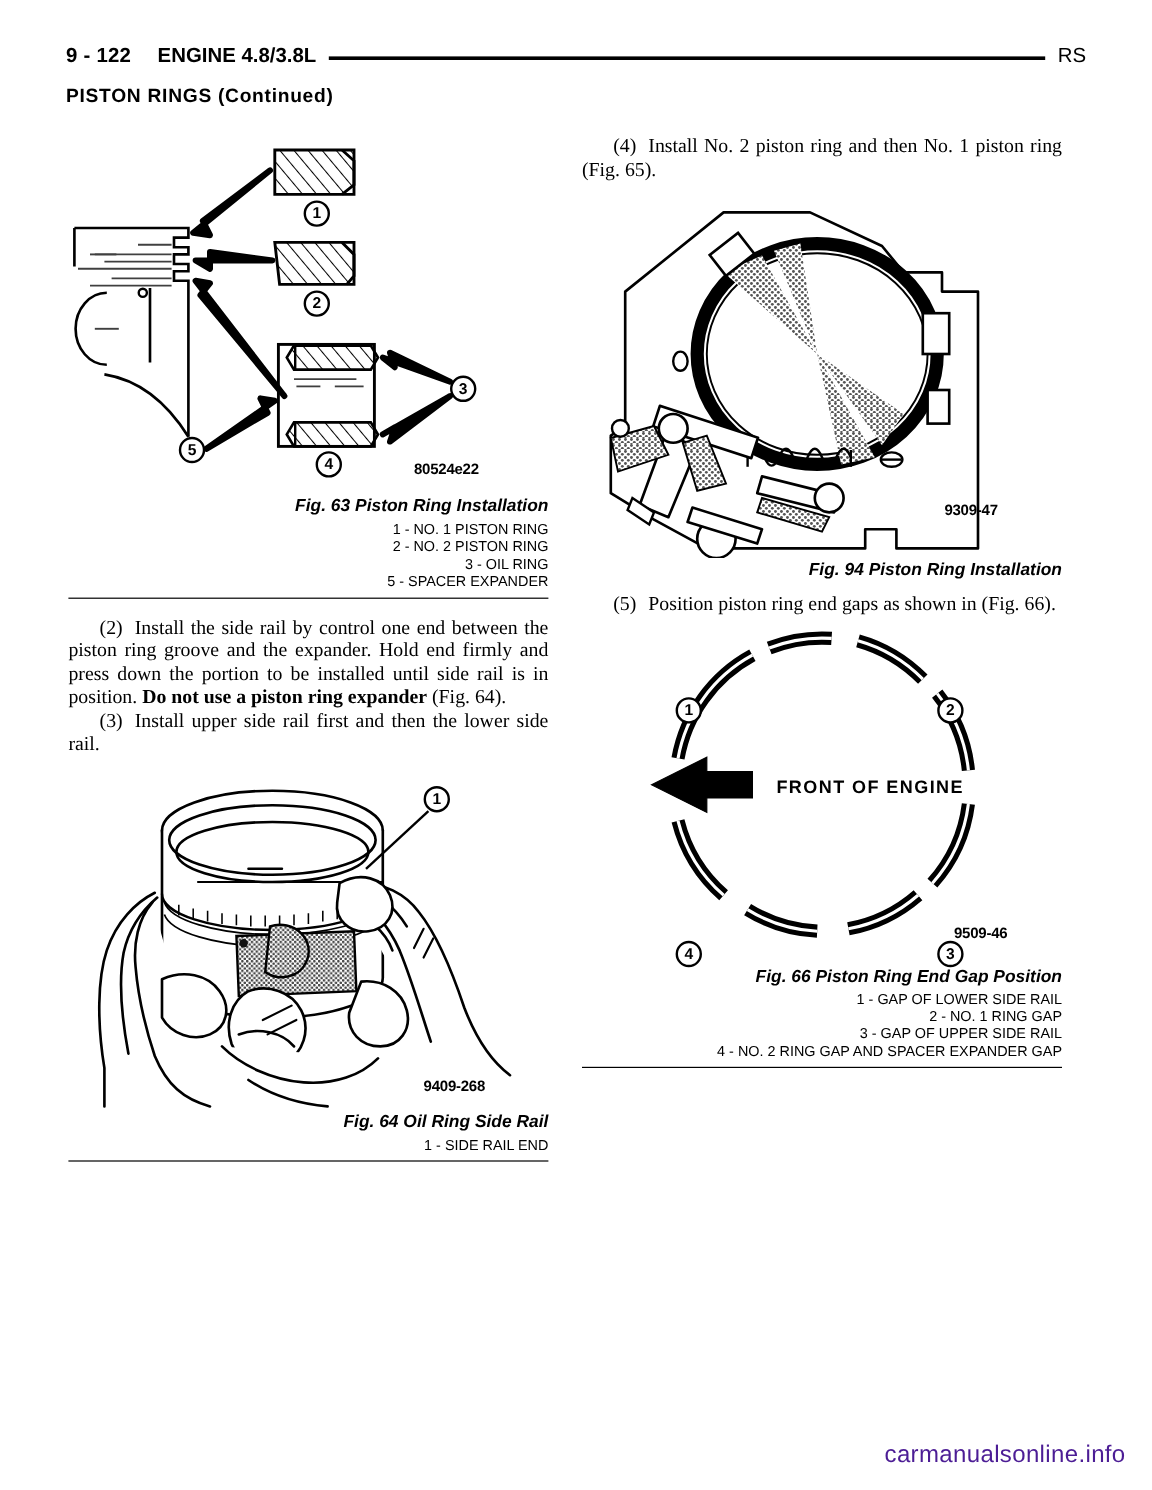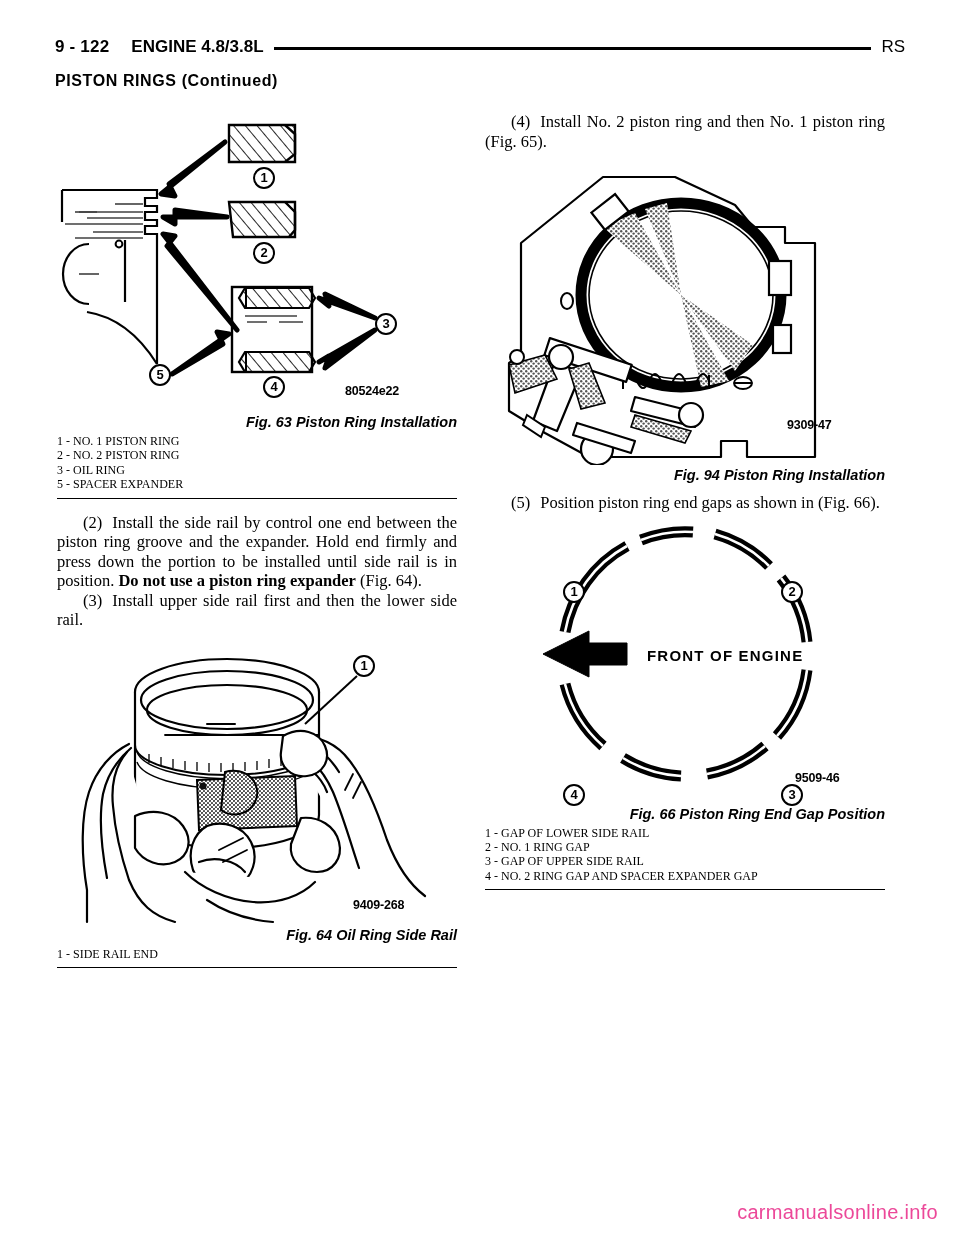--- a/index.html
+++ b/index.html
@@ -96,24 +96,25 @@
   }
   .fig-caption {
     font-family: "Liberation Sans", sans-serif;
     font-style: italic;
     font-weight: bold;
     font-size: 14.5px;
     text-align: right;
     margin-top: 2px;
   }
   .fig-legend {
-    font-family: Liberation Serif, serif;
+    font-family: Liberation Sans, sans-serif;
     font-size: 12px;
     line-height: 14.4px;
     margin-top: 4px;
+    text-align: right;
   }
   .fig-legend div { white-space: nowrap; }
   .fig-rule {
     border: 0;
     border-top: 1.5px solid #000;
     margin: 6px 0 0 0;
   }
   .fig-id {
     position: absolute;
     font-family: "Liberation Sans", sans-serif;
@@ -136,21 +137,21 @@
     text-align: center;
     box-sizing: border-box;
   }
 
   .footer-watermark {
     position: absolute;
     right: 22px;
     bottom: 18px;
     font-family: "Liberation Sans", sans-serif;
     font-size: 20px;
-    color: #ec4899;
+    color: #4c1d95;
     letter-spacing: 0.3px;
   }
 
   svg { display: block; }
 </style>
 </head>
 <body>
 
 <div class="page-header">
   <span class="hdr-page-no">9 - 122</span>

